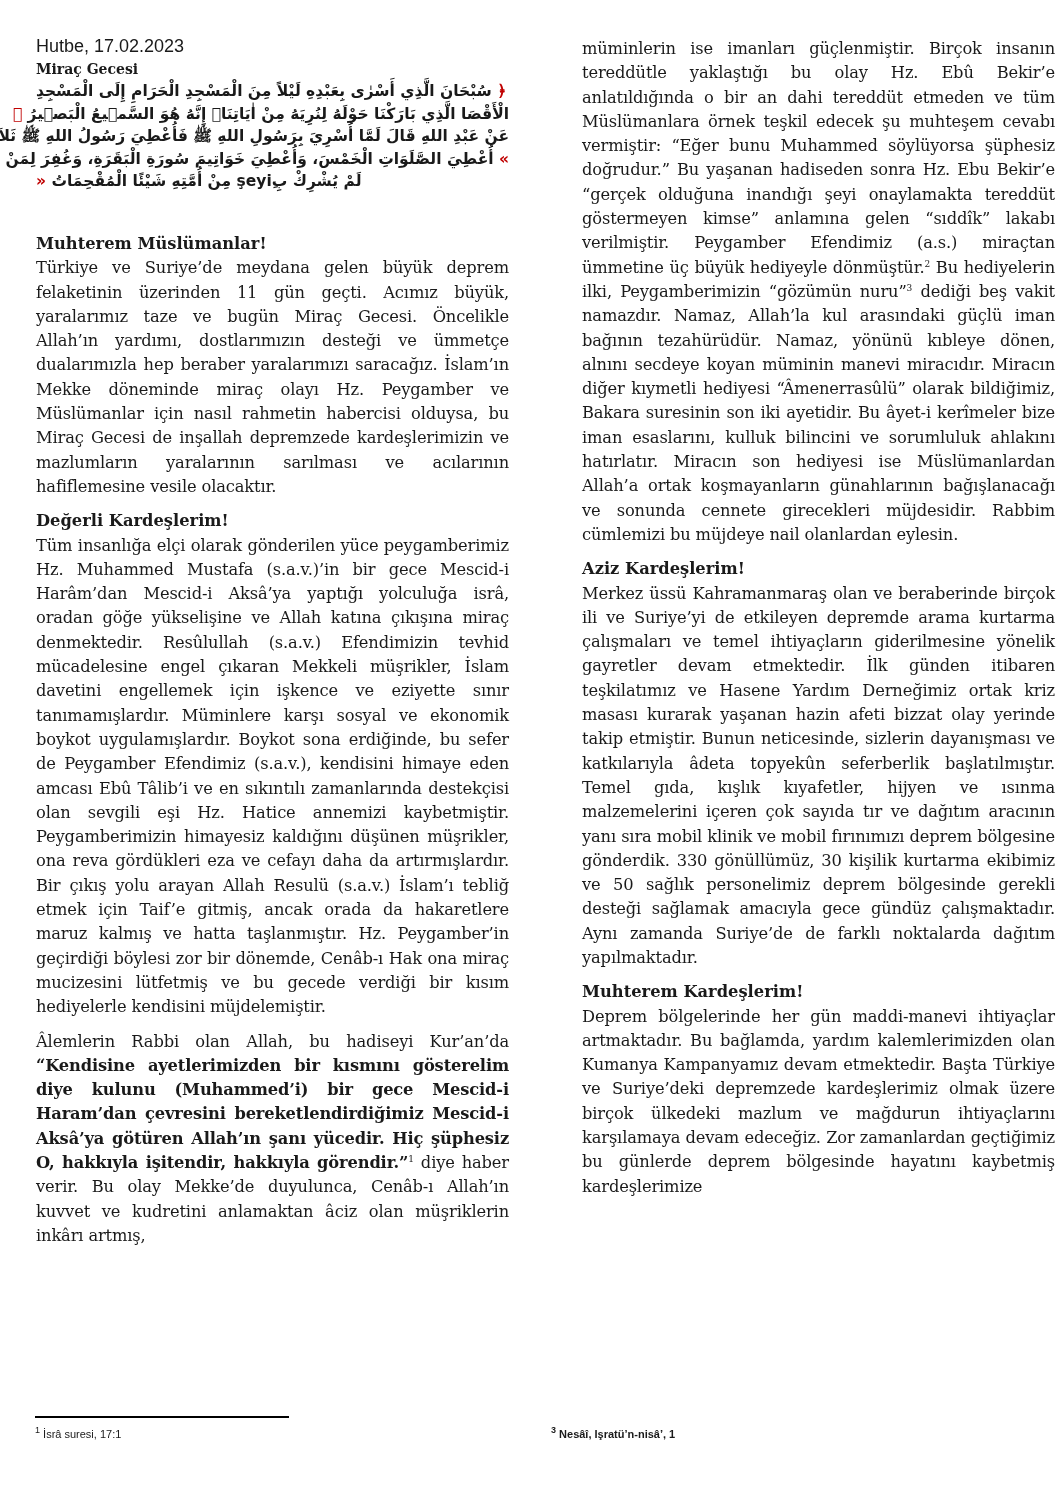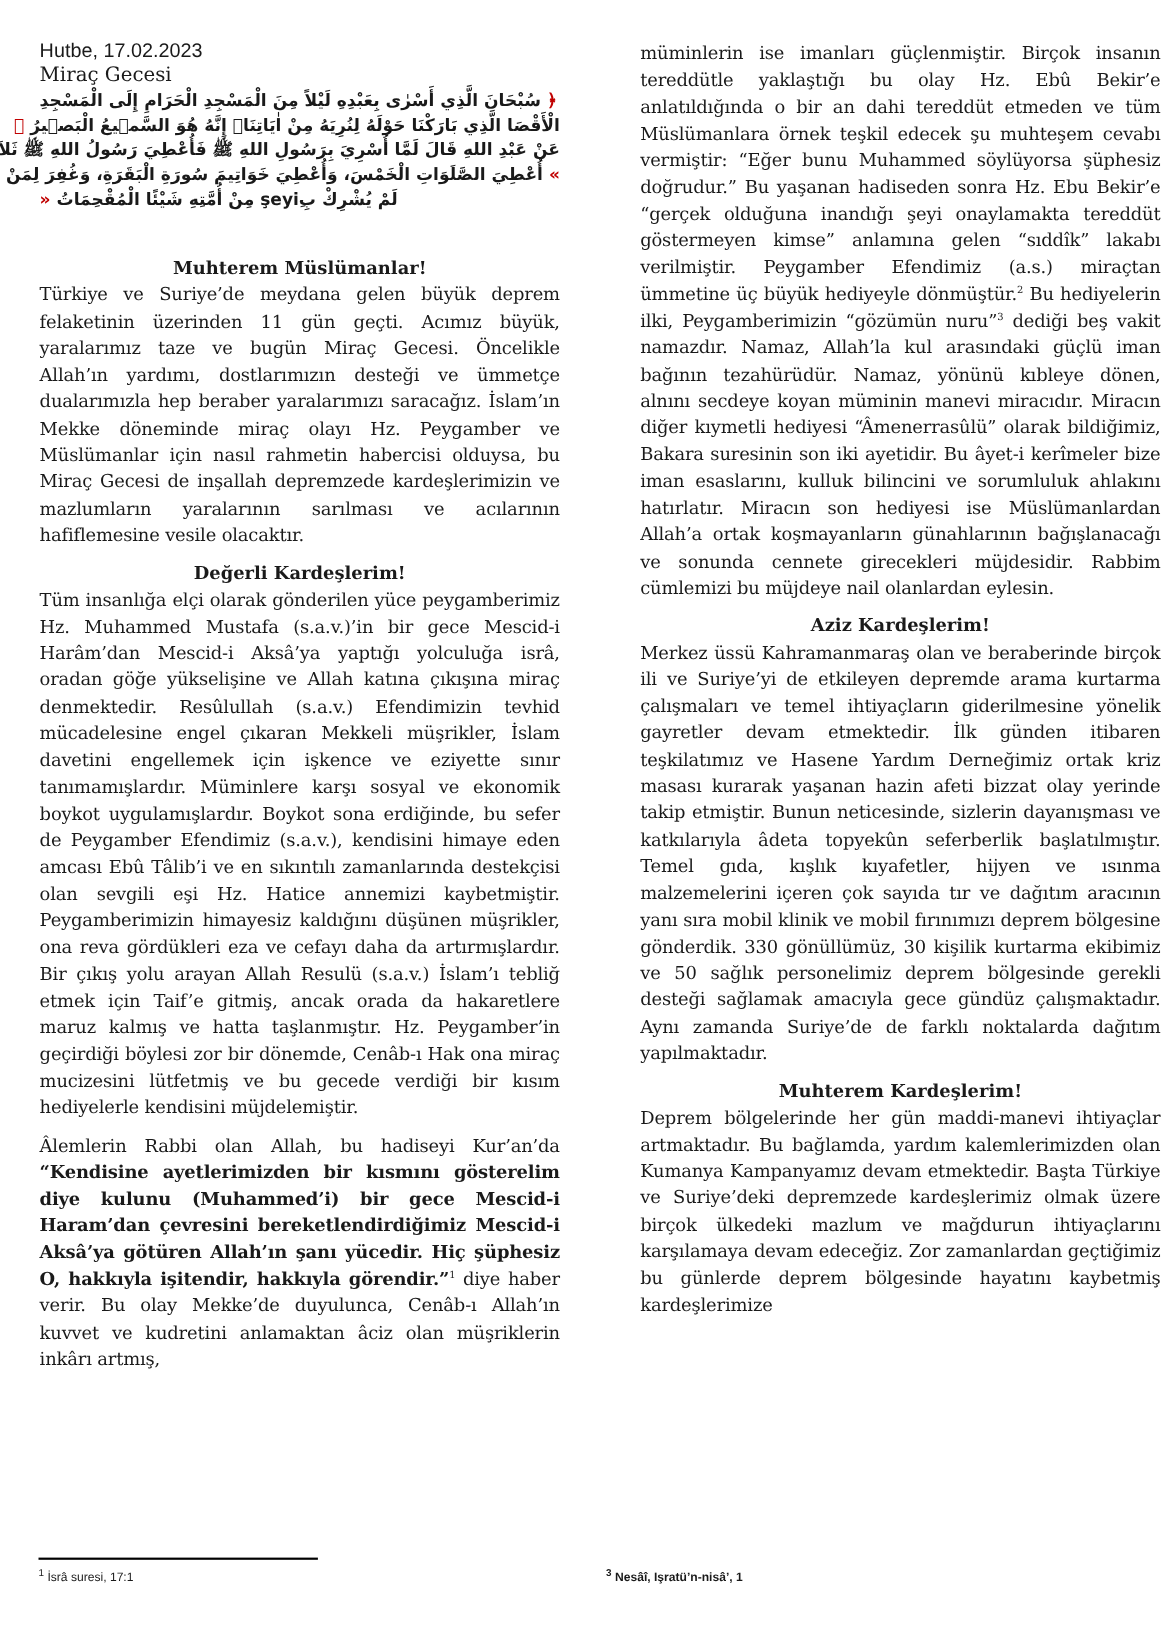--- a/index.html
+++ b/index.html
@@ -1,23 +1,23 @@
 <!DOCTYPE html>
 <html><head>
 <meta charset="utf-8">
 <style>
   html, body { margin:0; padding:0; background:#ffffff; }
   body { width:1058px; height:1497px; position:relative; overflow:hidden; color:#1a1a1a;
          font-family:"DejaVu Serif", serif; }
   .p { font-size:16.3px; line-height:24.3px; text-align:justify; margin:0; letter-spacing:-0.15px; }
   .p.last { text-align:justify; text-align-last:left; }
-  .h { font-size:16.3px; line-height:24.3px; font-weight:bold; margin:0;text-align:center; }
+  .h { font-size:16.3px; line-height:24.3px; font-weight:bold; margin:0; }
   .gap { height:10px; }
   .date { position:absolute; top:35px; left:36px; font-size:18px; line-height:22px; font-family:Liberation Sans, sans-serif; }
-  .title { position:absolute; top:58px; left:36px; font-size:18px; font-weight:normal; line-height:22px; }
+  .title { position:absolute; top:58px; left:36px; font-size:14px; font-weight:bold; line-height:22px; }
   .arabic { position:absolute; top:80px; left:36px; width:473px; direction:rtl; text-align:left;
             font-family:"DejaVu Sans", sans-serif; font-weight:bold; font-size:15.5px; line-height:22.5px; }
   .arabic .line { display:block; white-space:nowrap; }
   .red { color:#c00000; }
   .body-left { position:absolute; top:232px; left:36px; width:473px; }
   .body-right { position:absolute; top:37px; left:568px; width:473px;margin-left:14px; }
   sup { font-size:9px; line-height:0; vertical-align:super; }
   .fnrule { position:absolute; top:1416px; left:35px; width:254px; height:2px; background:#000; }
   .fn { position:absolute; font-family:"Liberation Sans", sans-serif; font-size:11px; line-height:15px; }
   .fn1 { top:1427px; left:35px; }

